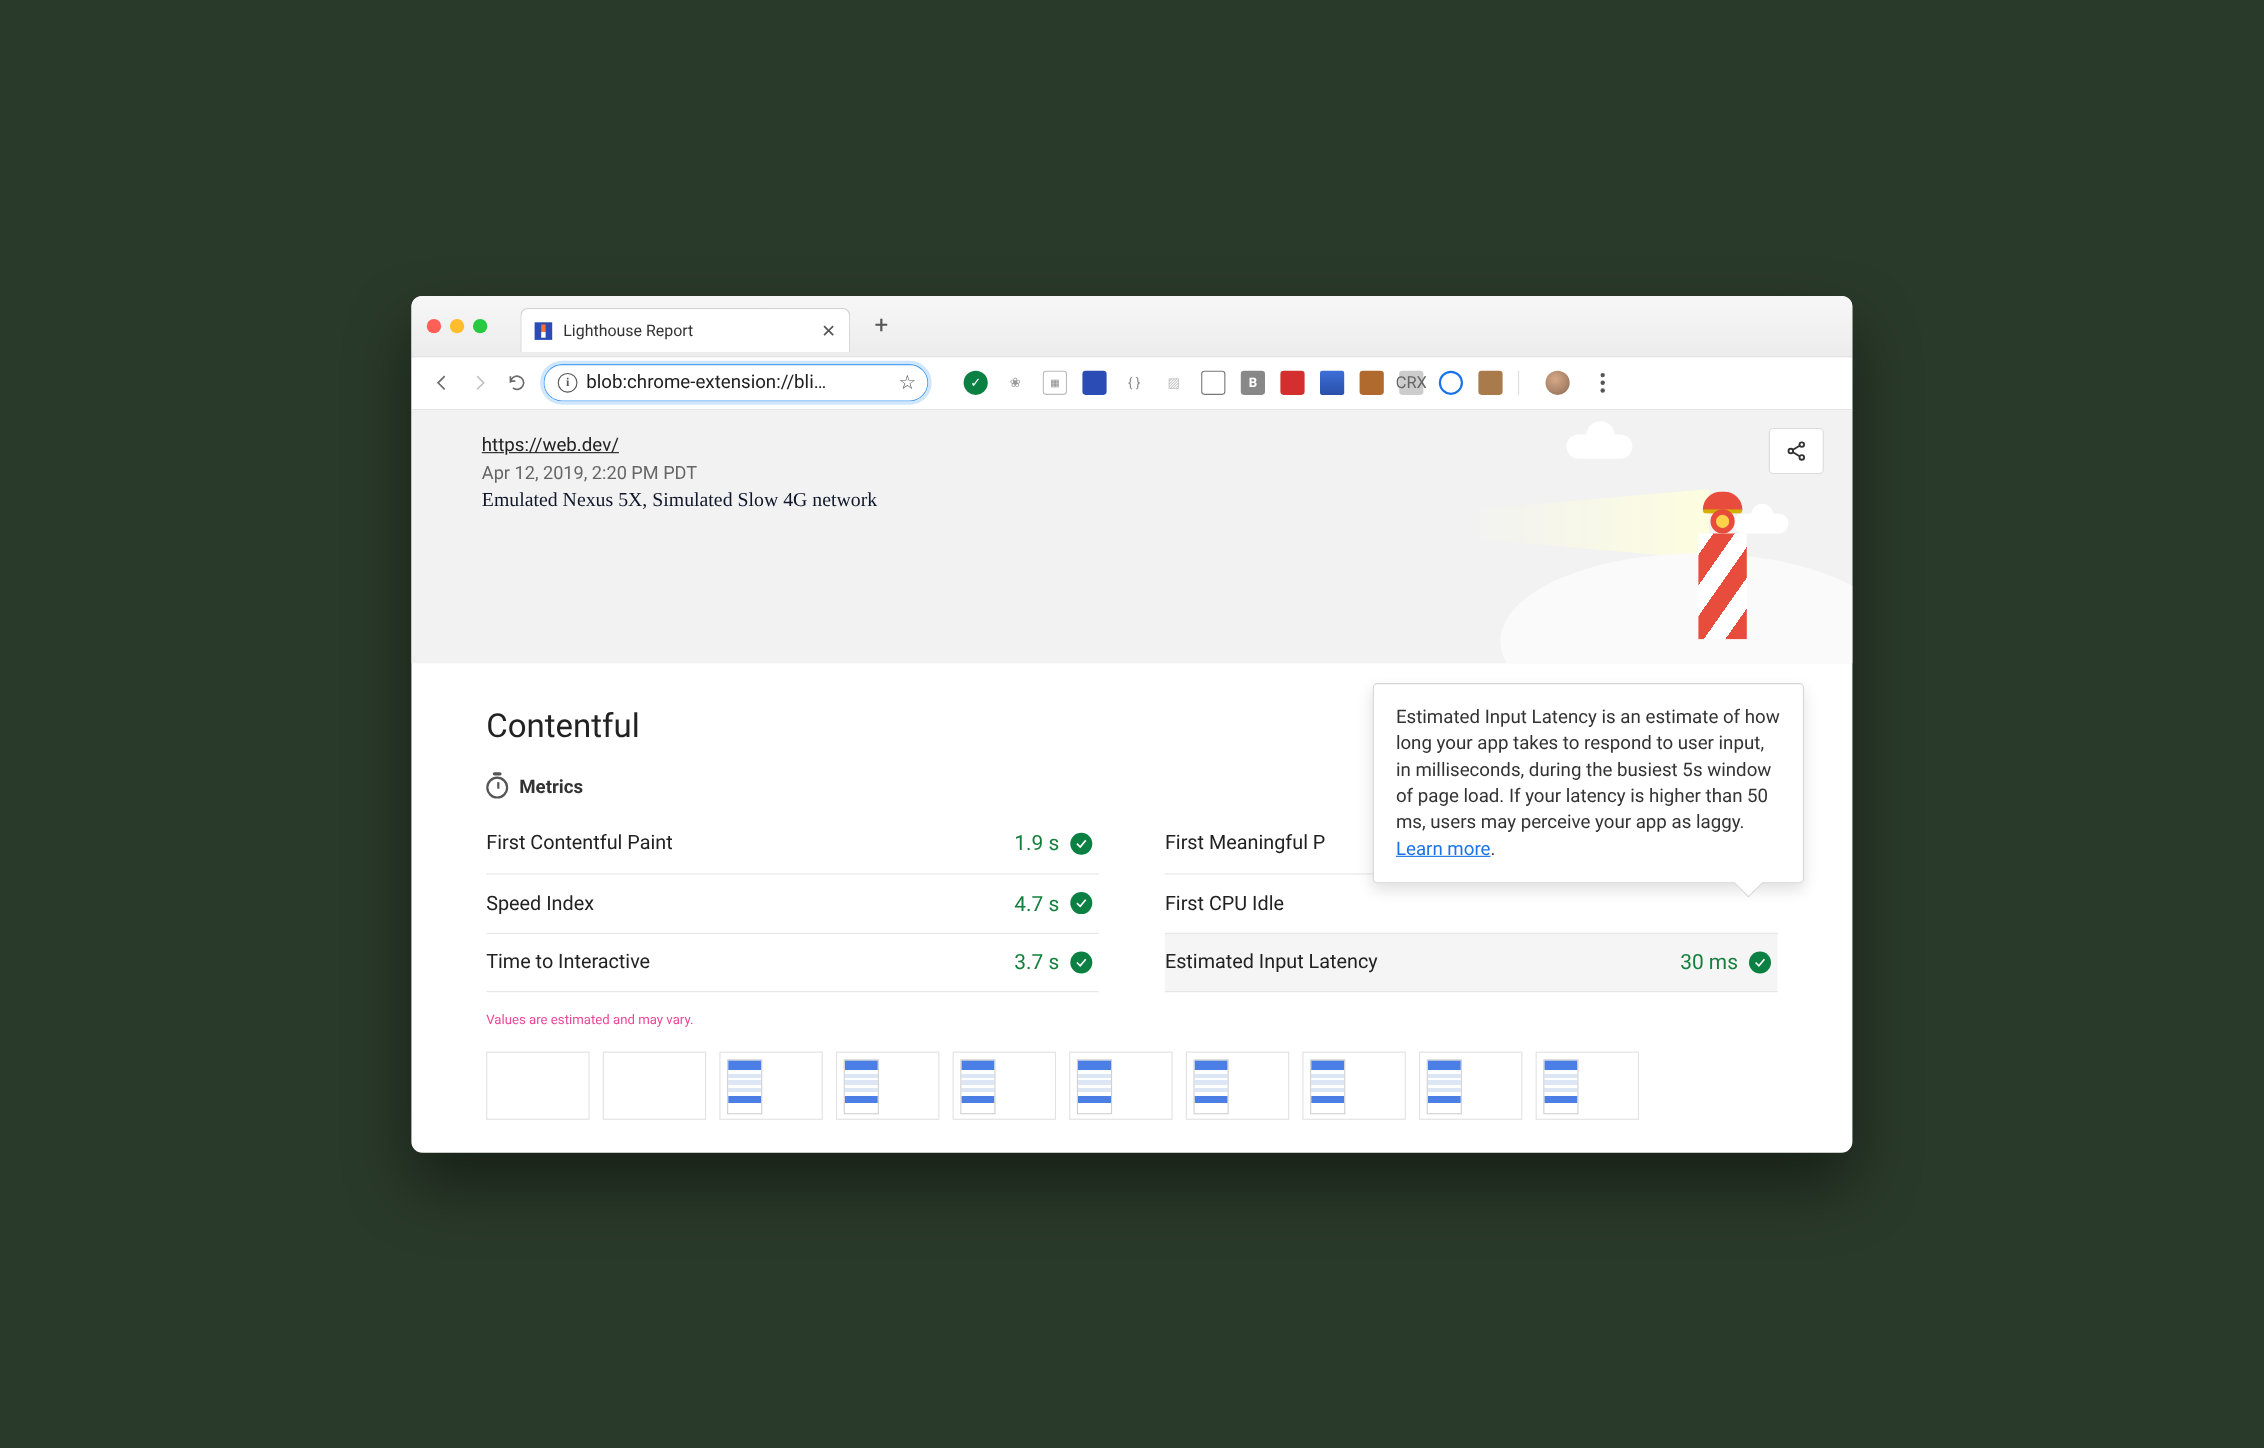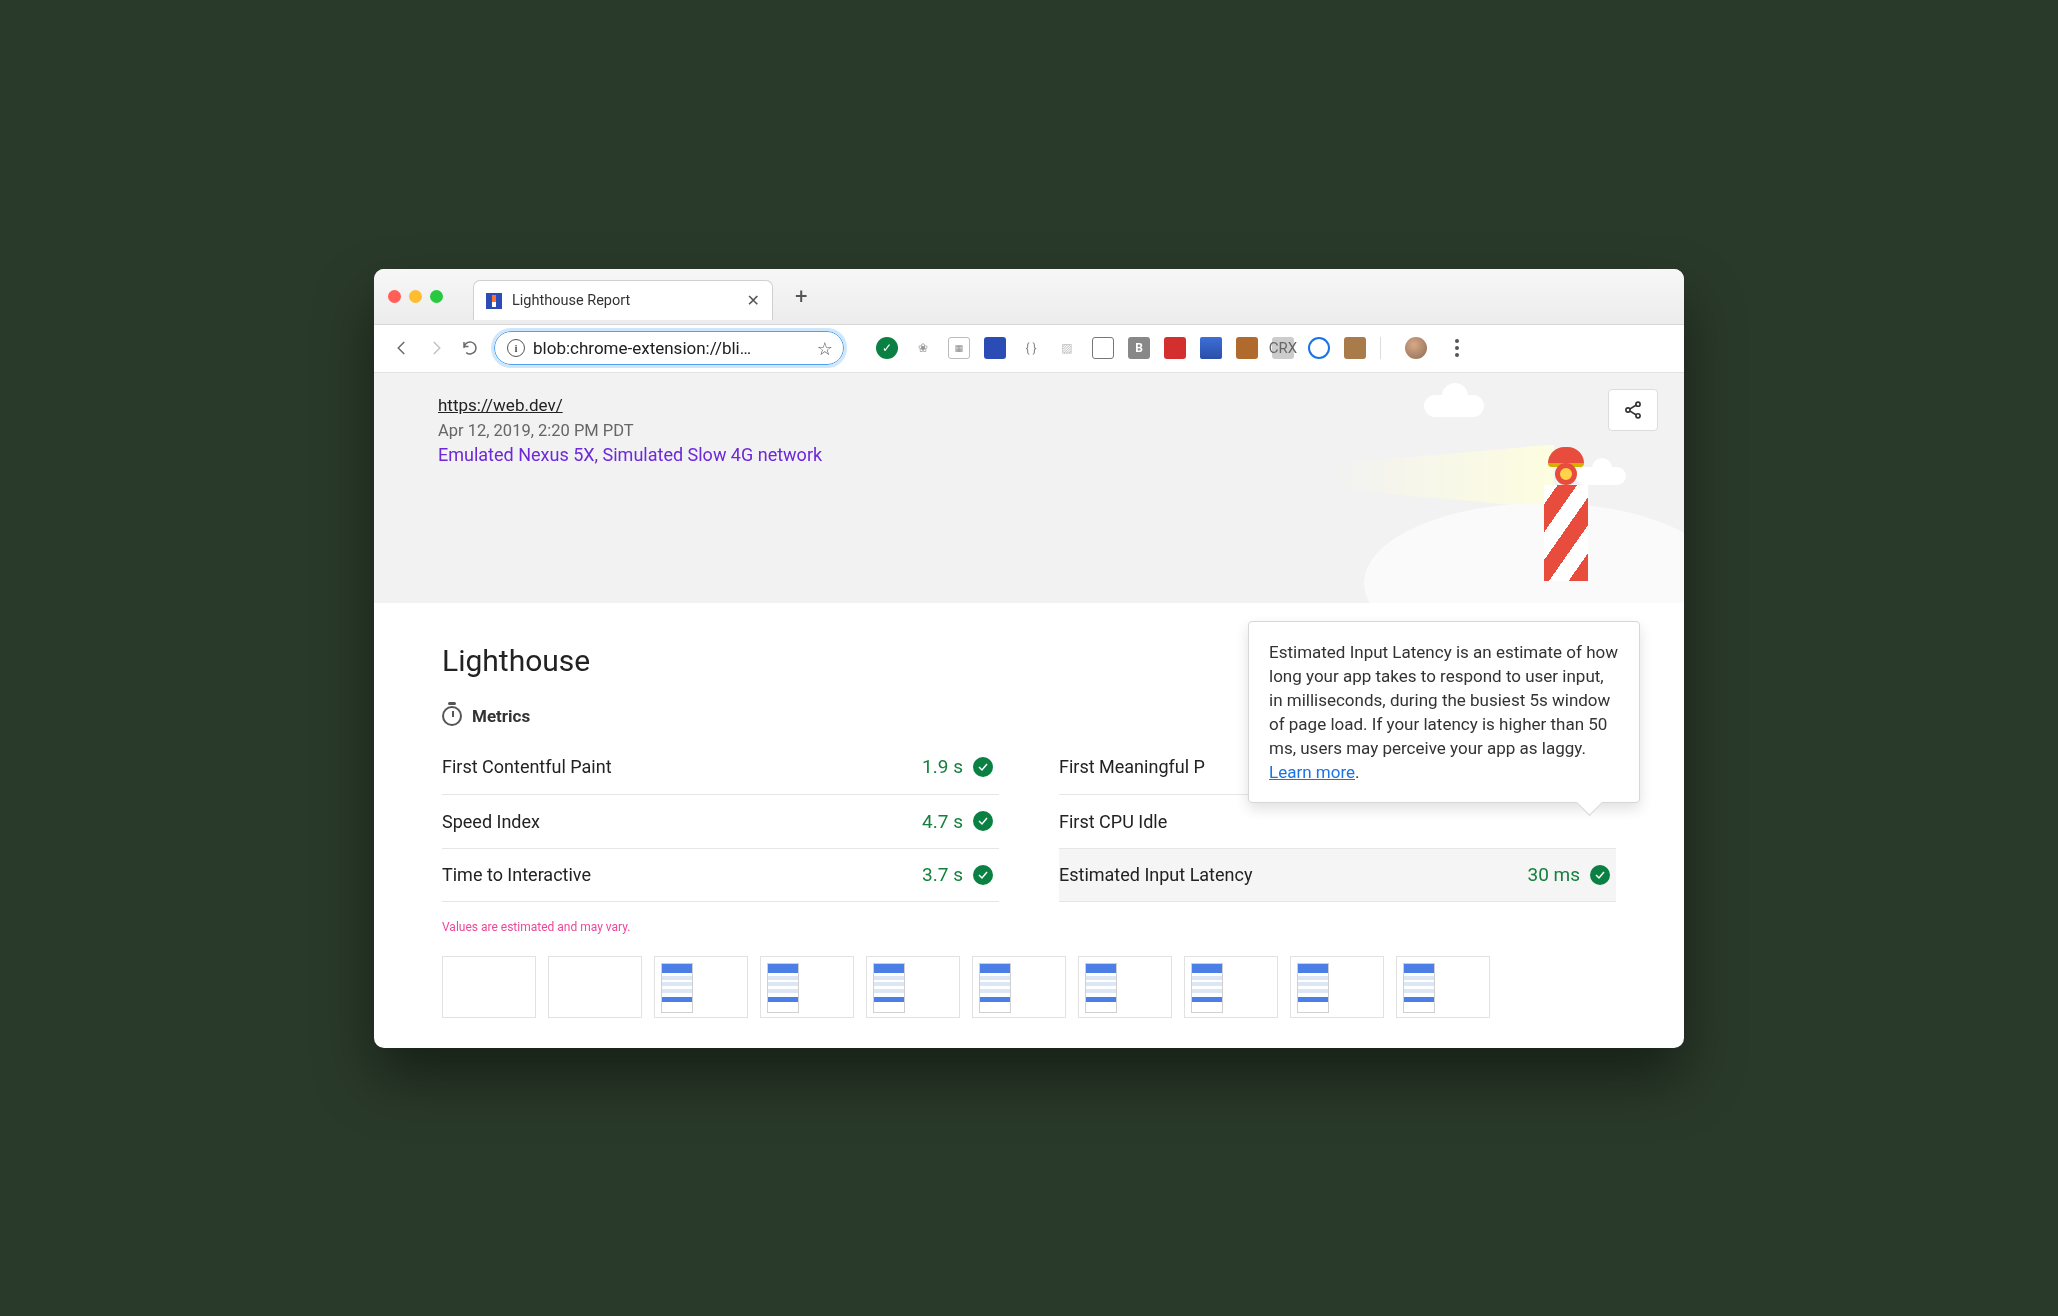--- a/index.html
+++ b/index.html
@@ -90,21 +90,21 @@
   .report{position:relative;}
   .rpt-header{
     background:#f2f2f2;
     padding: 22px 30px 0 64px;
     height: 230px;
     position:relative;
     overflow:hidden;
   }
   .rpt-url{font-size:17px;color:#222;text-decoration:underline;}
   .rpt-date{font-size:16.5px;color:#666;margin-top:6px;}
-  .rpt-env{font-size:18px;color:#6d28d9;margin-top:4px;}
+  .rpt-env{font-size:18px;color:#0f172a;margin-top:4px;font-family:Liberation Serif, serif;}
   .share-btn{
     position:absolute; top:16px; right:26px;
     width:50px;height:42px;border:1px solid #dcdcdc;background:#fff;border-radius:4px;
     display:flex;align-items:center;justify-content:center;cursor:pointer;
   }
   .share-btn svg{width:20px;height:20px;stroke:#333;fill:none;stroke-width:2;}
   .cloud{position:absolute;background:#fff;border-radius:30px;}
   .cloud1{width:60px;height:22px;right:200px;top:22px;}
   .cloud1::before{content:"";position:absolute;width:26px;height:26px;background:#fff;border-radius:50%;top:-12px;left:18px;}
   .cloud2{width:50px;height:18px;right:58px;top:94px;}
@@ -239,21 +239,21 @@
       <div class="cloud cloud2"></div>
       <div class="hill"></div>
       <div class="lighthouse">
         <div class="lh-top"></div>
           <div class="lh-light"></div>
           <div class="lh-body"></div>
       </div>
     </div>
 
     <div class="rpt-body">
-      <h2 class="h-perf">Lighthouse</h2>
+      <h2 class="h-perf">Contentful</h2>
       <div class="metrics-head">
         <span class="stopwatch"></span>
         <span class="metrics-label">Metrics</span>
       </div>
 
       <div class="metrics-grid">
         <div class="metric-row">
           <span>First Contentful Paint</span>
           <span class="metric-val">
               <span class="val-green">1.9 s</span>

